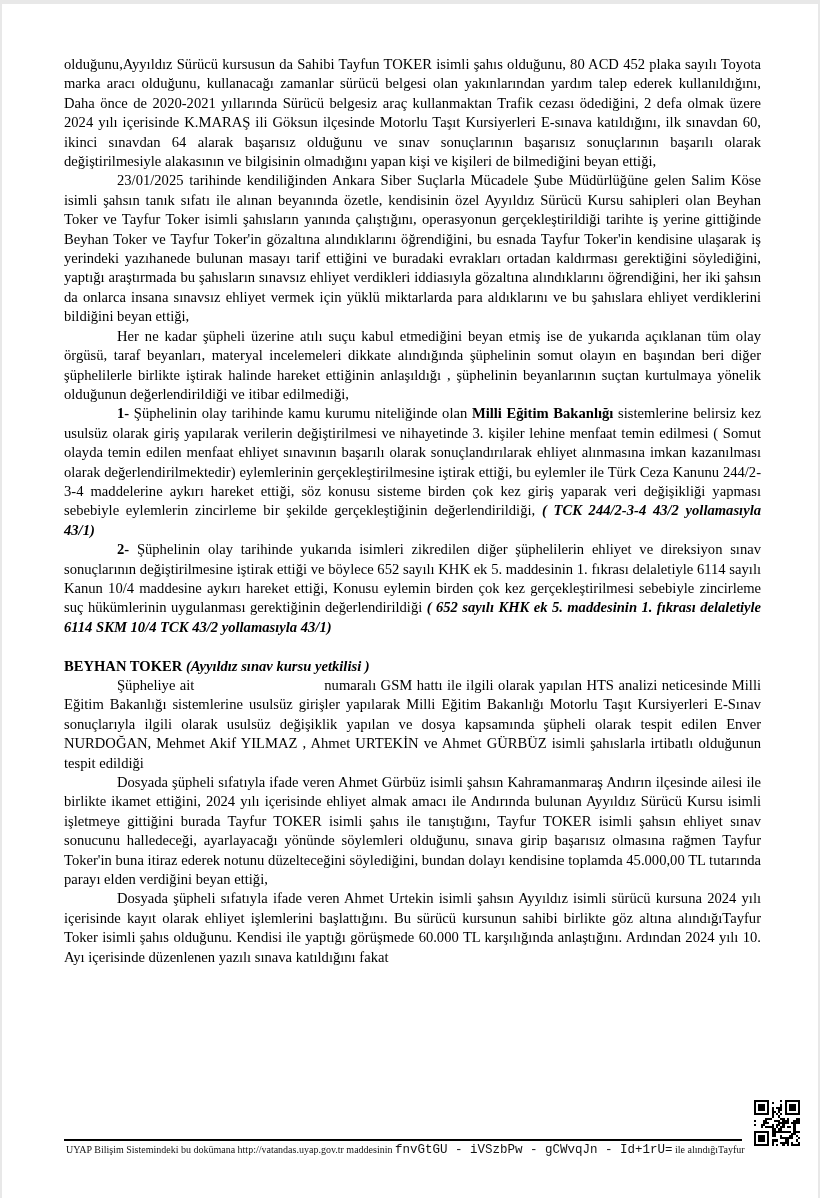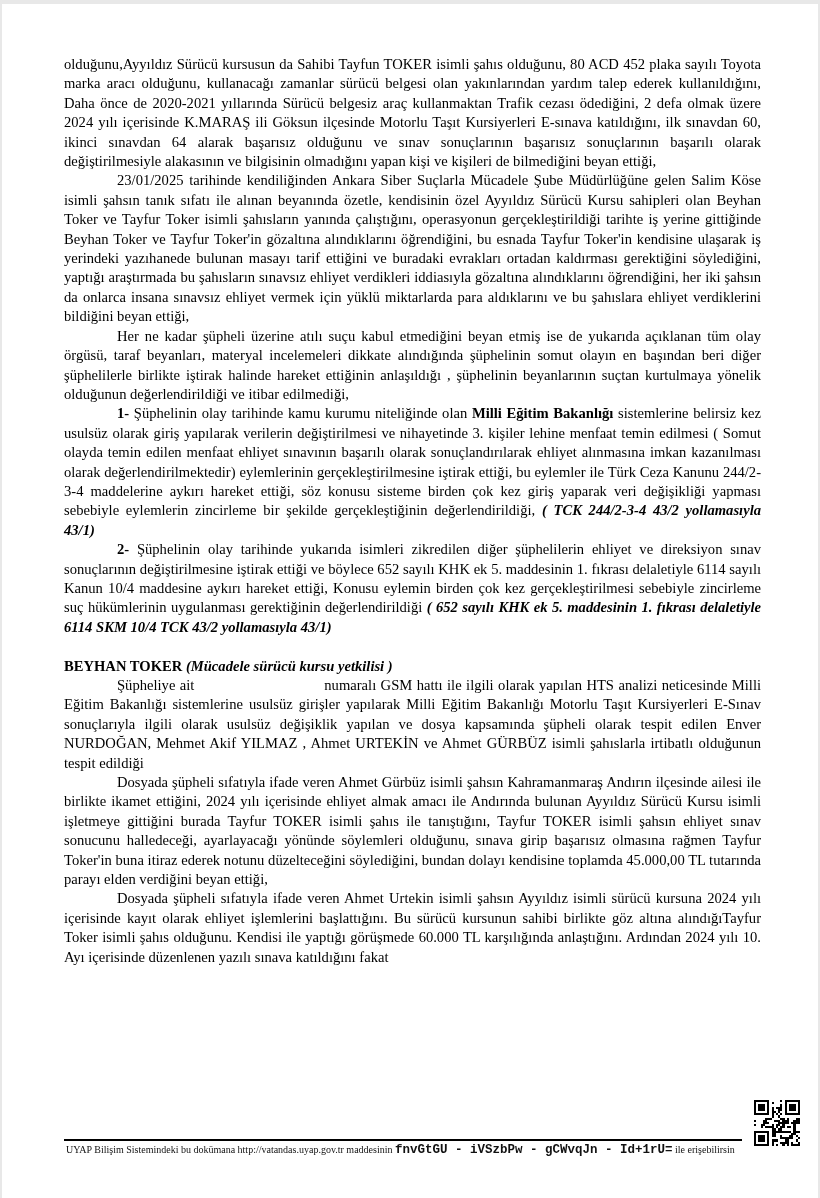--- a/index.html
+++ b/index.html
@@ -52,37 +52,37 @@
   .footer-text{
     position:absolute;
     left:64px; top:1139px;
     width:700px;
     white-space:nowrap;
     font-size:10px;
     color:#111111;
   }
   .footer-text .codes{
     font-family:"Liberation Mono", monospace;
-    font-weight:bold;
+    font-weight:normal;
     font-size:12.5px;
     white-space:pre;
   }
 </style>
 </head>
 <body>
 
 <div class="page">
 
   <main class="content">
     <p class="no-indent"><span class="run-r">olduğunu,Ayyıldız Sürücü kursusun da Sahibi Tayfun TOKER isimli şahıs olduğunu, 80 ACD 452 plaka sayılı Toyota marka aracı olduğunu, kullanacağı zamanlar sürücü belgesi olan yakınlarından yardım talep ederek kullanıldığını, Daha önce de 2020-2021 yıllarında Sürücü belgesiz araç kullanmaktan Trafik cezası ödediğini, 2 defa olmak üzere 2024 yılı içerisinde K.MARAŞ ili Göksun ilçesinde Motorlu Taşıt Kursiyerleri E-sınava katıldığını, ilk sınavdan 60, ikinci sınavdan 64 alarak başarısız olduğunu ve sınav sonuçlarının başarısız sonuçlarının başarılı olarak değiştirilmesiyle alakasının ve bilgisinin olmadığını yapan kişi ve kişileri de bilmediğini beyan  ettiği,</span> </p>
     <p class="indent"><span class="run-i">23/01/2025 tarihinde kendiliğinden Ankara Siber Suçlarla Mücadele Şube Müdürlüğüne gelen Salim Köse isimli şahsın tanık sıfatı ile alınan beyanında özetle, kendisinin özel Ayyıldız Sürücü Kursu sahipleri olan Beyhan Toker ve Tayfur Toker isimli şahısların yanında çalıştığını, operasyonun gerçekleştirildiği tarihte iş yerine gittiğinde Beyhan Toker ve Tayfur Toker'in gözaltına alındıklarını öğrendiğini, bu esnada Tayfur Toker'in kendisine ulaşarak iş yerindeki yazıhanede bulunan masayı tarif ettiğini ve buradaki evrakları ortadan kaldırması gerektiğini söylediğini, yaptığı araştırmada bu şahısların sınavsız ehliyet verdikleri iddiasıyla gözaltına alındıklarını öğrendiğini, her iki şahsın da onlarca insana sınavsız ehliyet vermek için yüklü miktarlarda para aldıklarını ve bu şahıslara ehliyet verdiklerini bildiğini beyan ettiği,</span> </p>
     <p class="indent"><span class="run-r">Her ne kadar şüpheli üzerine atılı suçu kabul etmediğini beyan etmiş ise de yukarıda açıklanan tüm olay örgüsü, taraf beyanları, materyal incelemeleri dikkate alındığında şüphelinin somut olayın en başından beri diğer şüphelilerle birlikte iştirak halinde hareket ettiğinin anlaşıldığı , şüphelinin beyanlarının suçtan kurtulmaya yönelik olduğunun değerlendirildiği ve itibar edilmediği,</span> </p>
     <p class="indent"><span class="run-b">1- </span> <span class="run-r">Şüphelinin olay tarihinde  kamu kurumu niteliğinde olan </span> <span class="run-b">Milli Eğitim Bakanlığı</span> <span class="run-r"> sistemlerine  belirsiz kez usulsüz olarak giriş yapılarak verilerin değiştirilmesi ve nihayetinde 3. kişiler lehine menfaat temin edilmesi </span> <span class="run-i">( Somut olayda temin edilen menfaat  ehliyet sınavının başarılı olarak sonuçlandırılarak ehliyet alınmasına imkan kazanılması  olarak değerlendirilmektedir)</span> <span class="run-r"> eylemlerinin gerçekleştirilmesine iştirak ettiği,  bu eylemler ile Türk Ceza Kanunu 244/2-3-4 maddelerine aykırı hareket ettiği,  söz konusu sisteme birden çok kez giriş yaparak veri  değişikliği yapması sebebiyle eylemlerin zincirleme bir şekilde  gerçekleştiğinin değerlendirildiği,  </span> <span class="run-bi">( TCK 244/2-3-4  43/2 yollamasıyla 43/1)</span> </p>
     <p class="indent"><span class="run-b">2- </span> <span class="run-r">Şüphelinin olay tarihinde yukarıda isimleri zikredilen diğer şüphelilerin ehliyet ve direksiyon sınav sonuçlarının  değiştirilmesine iştirak ettiği ve böylece 652 sayılı KHK ek 5. maddesinin 1. fıkrası delaletiyle 6114 sayılı Kanun 10/4 maddesine aykırı hareket ettiği, Konusu eylemin birden çok kez gerçekleştirilmesi sebebiyle  zincirleme suç hükümlerinin uygulanması gerektiğinin değerlendirildiği </span> <span class="run-bi">( 652 sayılı KHK ek  5. maddesinin 1. fıkrası delaletiyle 6114 SKM 10/4 TCK 43/2 yollamasıyla 43/1)</span> </p>
-    <p class="heading"><span class="run-b">BEYHAN TOKER </span> <span class="run-bi">(Mücadele sürücü kursu yetkilisi )</span> </p>
+    <p class="heading"><span class="run-b">BEYHAN TOKER </span> <span class="run-bi">(Ayyıldız sınav kursu yetkilisi )</span> </p>
     <p class="indent"><span class="run-r">Şüpheliye ait</span> <span class="run-gap">&nbsp;</span> <span class="run-r">numaralı GSM hattı ile ilgili olarak yapılan HTS analizi neticesinde Milli Eğitim Bakanlığı sistemlerine usulsüz girişler yapılarak Milli Eğitim Bakanlığı Motorlu Taşıt Kursiyerleri E-Sınav sonuçlarıyla ilgili olarak usulsüz değişiklik yapılan ve dosya kapsamında şüpheli olarak  tespit edilen Enver NURDOĞAN,  Mehmet Akif YILMAZ ,  Ahmet URTEKİN ve  Ahmet GÜRBÜZ  isimli şahıslarla irtibatlı olduğunun tespit edildiği</span> </p>
     <p class="indent"><span class="run-r">Dosyada şüpheli sıfatıyla ifade veren Ahmet Gürbüz isimli şahsın Kahramanmaraş Andırın ilçesinde ailesi ile birlikte ikamet ettiğini, 2024 yılı  içerisinde ehliyet almak amacı  ile Andırında bulunan Ayyıldız Sürücü Kursu isimli işletmeye  gittiğini burada Tayfur TOKER isimli şahıs ile tanıştığını, Tayfur TOKER isimli şahsın ehliyet  sınav sonucunu halledeceği, ayarlayacağı yönünde söylemleri olduğunu, sınava girip başarısız olmasına rağmen Tayfur Toker'in buna itiraz ederek notunu düzelteceğini söylediğini, bundan dolayı kendisine  toplamda 45.000,00 TL tutarında parayı elden verdiğini beyan ettiği,</span> </p>
     <p class="indent"><span class="run-r">Dosyada şüpheli sıfatıyla ifade veren Ahmet Urtekin isimli şahsın  Ayyıldız isimli sürücü kursuna 2024 yılı içerisinde kayıt olarak ehliyet işlemlerini başlattığını. Bu sürücü kursunun sahibi birlikte göz altına alındığıTayfur Toker isimli şahıs olduğunu. Kendisi ile yaptığı görüşmede 60.000 TL karşılığında anlaştığını. Ardından 2024 yılı 10. Ayı içerisinde düzenlenen yazılı sınava katıldığını fakat</span> </p>
   </main>
 
 
   <svg class="qr" id="qr-svg" viewBox="0 0 21 21" shape-rendering="crispEdges" aria-hidden="true">
       <rect x="0" y="0" width="1" height="1" fill="#000"></rect>
       <rect x="1" y="0" width="1" height="1" fill="#000"></rect>
       <rect x="2" y="0" width="1" height="1" fill="#000"></rect>
@@ -308,16 +308,16 @@
       <rect x="20" y="20" width="1" height="1" fill="#000"></rect>
     </svg>
 
   <div class="footer-rule"></div>
 
   <div class="footer-text">
     <span>UYAP Bilişim Sistemindeki bu dokümana http://vatandas.uyap.gov.tr maddesinin</span>
     <span> </span>
     <span class="codes">fnvGtGU - iVSzbPw - gCWvqJn - Id+1rU=</span>
     <span> </span>
-    <span>ile erişebilirsin</span>
+    <span>ile alındığıTayfur</span>
   </div>
 
 </div>
 
 </body></html>

